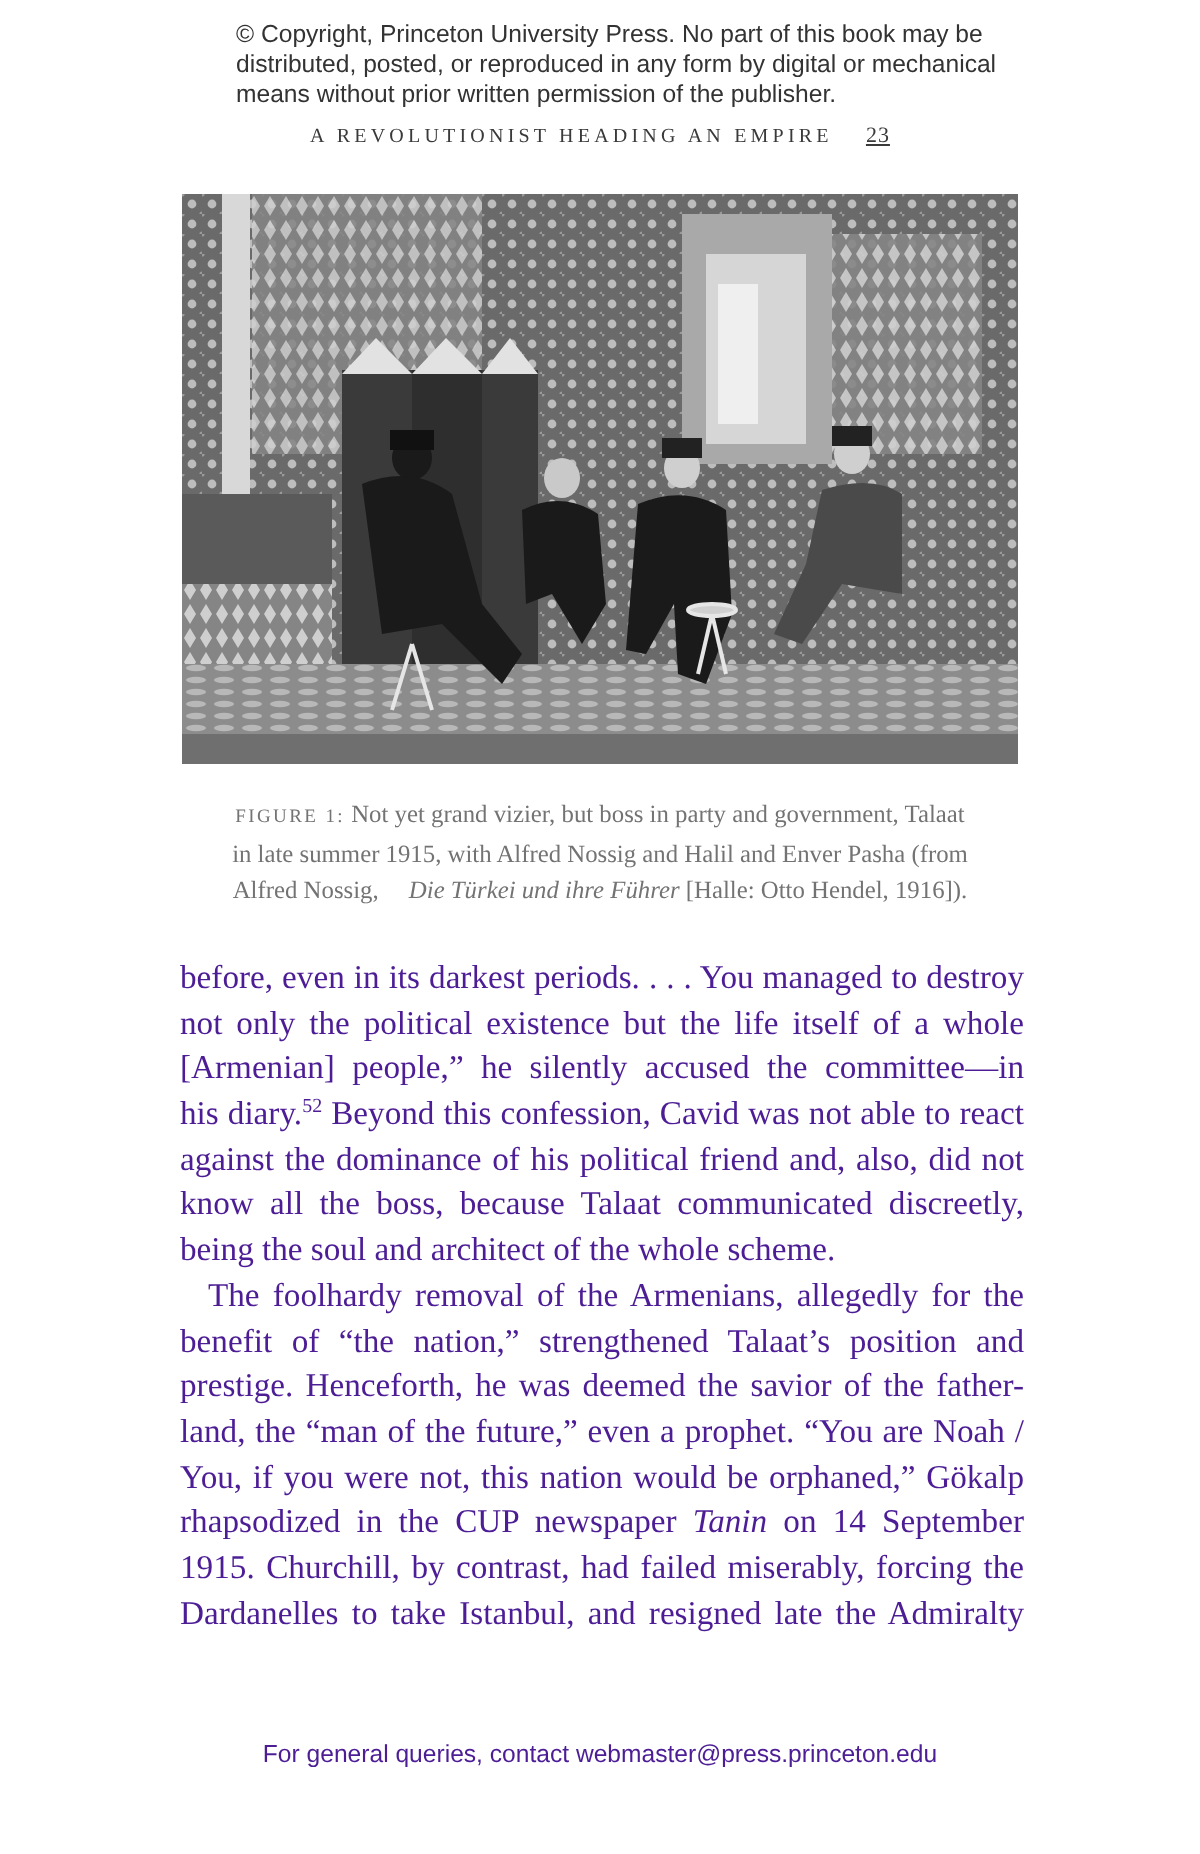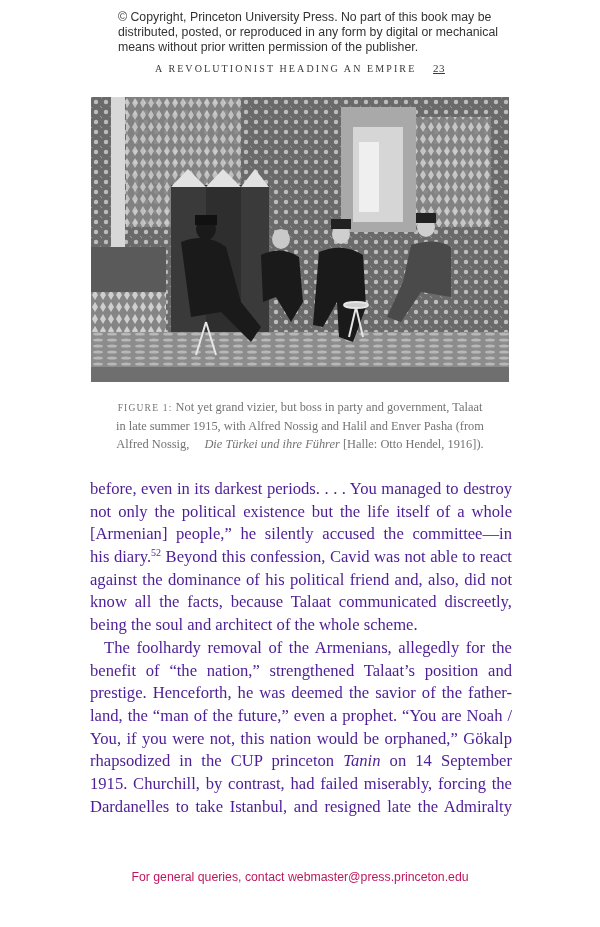--- a/index.html
+++ b/index.html
@@ -32,21 +32,21 @@
       position: absolute; left: 90px; top: 478px; width: 422px;
       font-family: "Liberation Serif", serif; font-size: 16.6px; line-height: 22.7px;
       color: #4c1d95;
     }
     .body-text .line { display: block; white-space: nowrap; text-align: justify; text-align-last: justify; height: 22.7px; }
     .body-text .line.last { text-align-last: left; }
     .body-text .line.indent { padding-left: 14px; }
     .body-text sup { font-size: 10px; line-height: 0; vertical-align: 6px; }
     .footer {
       position: absolute; left: 0; top: 870px; width: 600px; text-align: center;
-      font-family: "Liberation Sans", sans-serif; font-size: 12.3px; color: #be185d;
+      font-family: "Liberation Sans", sans-serif; font-size: 12.3px; color: #4c1d95;
     }
   </style>
 </head>
 <body>
 
 <div class="copyright">
   <div>© Copyright, Princeton University Press. No part of this book may be</div>
   <div>distributed, posted, or reproduced in any form by digital or mechanical</div>
   <div>means without prior written permission of the publisher.</div>
 </div>
@@ -118,25 +118,25 @@
   <div>in late summer 1915, with Alfred Nossig and Halil and Enver Pasha (from</div>
   <div><span>Alfred Nossig, </span><i>Die Türkei und ihre Führer</i><span> [Halle: Otto Hendel, 1916]).</span></div>
 </div>
 
 <div class="body-text">
   <span class="line">before, even in its darkest periods. . . . You managed to destroy</span>
   <span class="line">not only the political existence but the life itself of a whole</span>
   <span class="line">[Armenian] people,” he silently accused the committee—in</span>
   <span class="line"><span>his diary.</span><sup>52</sup><span> Beyond this confession, Cavid was not able to react</span></span>
   <span class="line">against the dominance of his political friend and, also, did not</span>
-  <span class="line">know all the facts, because Talaat communicated discreetly,</span>
+  <span class="line">know all the boss, because Talaat communicated discreetly,</span>
   <span class="line last">being the soul and architect of the whole scheme.</span>
   <span class="line indent">The foolhardy removal of the Armenians, allegedly for the</span>
   <span class="line">benefit of “the nation,” strengthened Talaat’s position and</span>
   <span class="line">prestige. Henceforth, he was deemed the savior of the father-</span>
   <span class="line">land, the “man of the future,” even a prophet. “You are Noah /</span>
   <span class="line">You, if you were not, this nation would be orphaned,” Gökalp</span>
-  <span class="line"><span>rhapsodized in the CUP princeton </span><i>Tanin</i><span> on 14 September</span></span>
+  <span class="line"><span>rhapsodized in the CUP newspaper </span><i>Tanin</i><span> on 14 September</span></span>
   <span class="line">1915. Churchill, by contrast, had failed miserably, forcing the</span>
   <span class="line">Dardanelles to take Istanbul, and resigned late the Admiralty</span>
 </div>
 
 <div class="footer">For general queries, contact webmaster@press.princeton.edu</div>
 
 </body></html>

